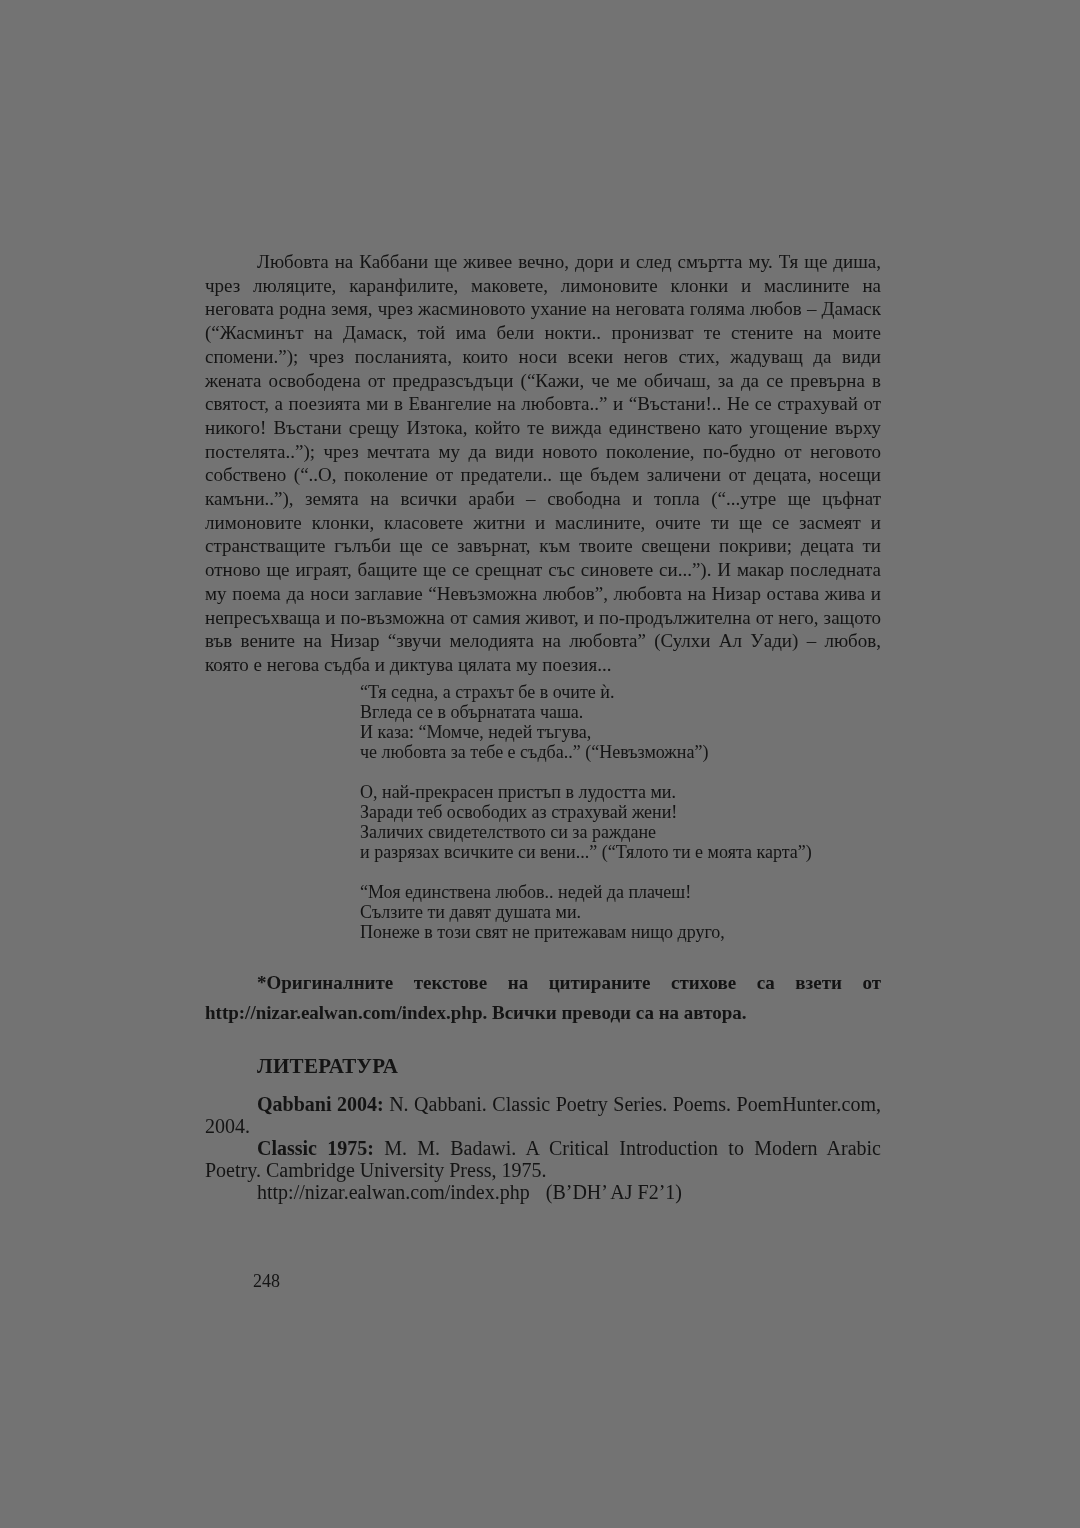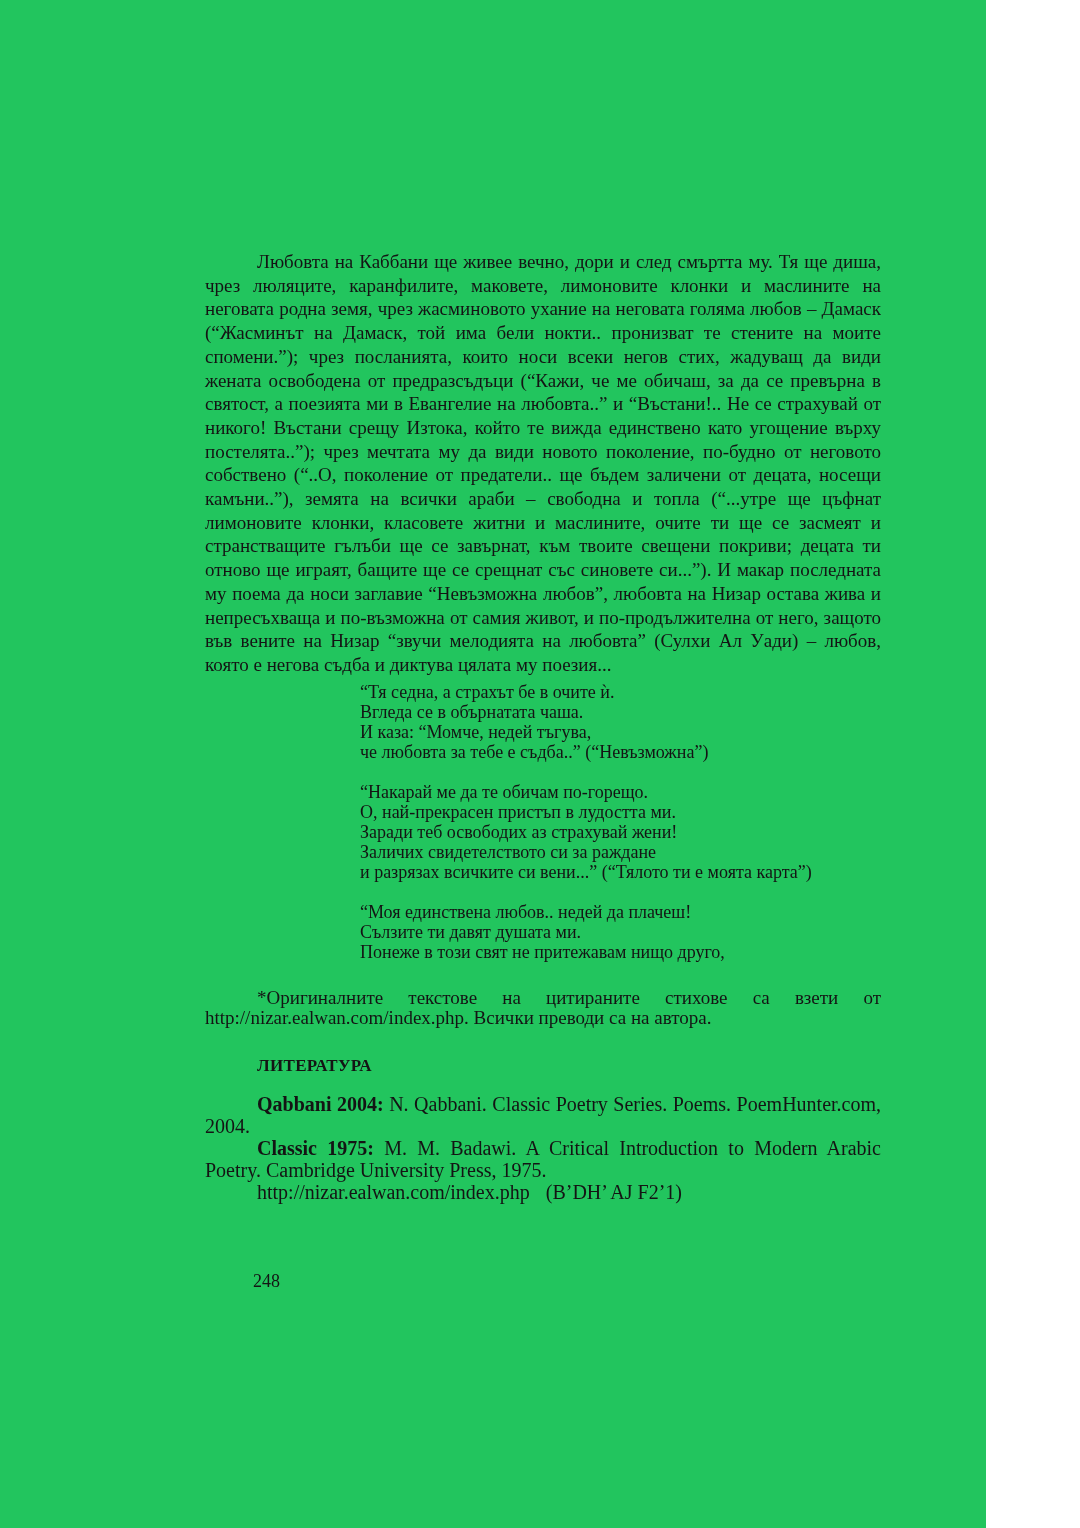--- a/index.html
+++ b/index.html
@@ -6,23 +6,23 @@
   html, body { margin: 0; padding: 0; }
   body {
     width: 1080px;
     height: 1528px;
     background: #ffffff;
     font-family: "Liberation Serif", serif;
     color: #141414;
   }
   .page {
     position: relative;
-    width: 986px;
+    width: 1080px;
     height: 1528px;
-    background: #22c55e;
+    background: #737373;
     overflow: hidden;
   }
   .content {
     position: absolute;
     left: 205px;
     top: 250px;
     width: 676px;
   }
   .body-par {
     margin: 0;
@@ -34,28 +34,29 @@
   .stanza {
     margin: 5px 0 0 155px;
     font-size: 18px;
     line-height: 20px;
   }
   .stanza + .stanza { margin-top: 20px; }
   .poem-line { white-space: nowrap; }
   .footnote {
     margin: 26px 0 0 0;
     font-size: 19px;
-    line-height: 20px;
+    line-height: 30px;
     text-align: justify;
     text-indent: 52px;
     overflow-wrap: anywhere;
+    font-weight: bold;
   }
   .lit-heading {
     margin: 27px 0 0 52px;
-    font-size: 17px;
+    font-size: 21px;
     line-height: 22px;
     font-weight: bold;
     letter-spacing: 0.3px;
   }
   .refs {
     margin-top: 16px;
     font-size: 20px;
     line-height: 22px;
   }
   .ref {
@@ -85,21 +86,20 @@
     <p class="body-par">Любовта на Каббани ще живее вечно, дори и след смъртта му. Тя ще диша, чрез люляците, каранфилите, маковете, лимоновите клонки и маслините на неговата родна земя, чрез жасминовото ухание на неговата голяма любов – Дамаск (“Жасминът на Дамаск, той има бели нокти.. пронизват те стените на моите спомени.”); чрез посланията, които носи всеки негов стих, жадуващ да види жената освободена от предразсъдъци (“Кажи, че ме обичаш, за да се превърна в святост, а поезията ми в Евангелие на любовта..” и “Въстани!.. Не се страхувай от никого! Въстани срещу Изтока, който те вижда единствено като угощение върху постелята..”); чрез мечтата му да види новото поколение, по-будно от неговото собствено (“..О, поколение от предатели.. ще бъдем заличени от децата, носещи камъни..”), земята на всички араби – свободна и топла (“...утре ще цъфнат лимоновите клонки, класовете житни и маслините, очите ти ще се засмеят и странстващите гълъби ще се завърнат, към твоите свещени покриви; децата ти отново ще играят, бащите ще се срещнат със синовете си...”). И макар последната му поема да носи заглавие “Невъзможна любов”, любовта на Низар остава жива и непресъхваща и по-възможна от самия живот, и по-продължителна от него, защото във вените на Низар “звучи мелодията на любовта” (Сулхи Ал Уади) – любов, която е негова съдба и диктува цялата му поезия...</p>
 
     <div class="stanza">
       <div class="poem-line">“Тя седна, а страхът бе в очите ѝ.</div>
       <div class="poem-line">Вгледа се в обърнатата чаша.</div>
       <div class="poem-line">И каза: “Момче, недей тъгува,</div>
       <div class="poem-line">че любовта за тебе е съдба..” (“Невъзможна”)</div>
     </div>
 
     <div class="stanza">
-      <div class="poem-line">“Накарай ме да те обичам по-горещо.</div>
       <div class="poem-line">О, най-прекрасен пристъп в лудостта ми.</div>
       <div class="poem-line">Заради теб освободих аз страхувай жени!</div>
       <div class="poem-line">Заличих свидетелството си за раждане</div>
       <div class="poem-line">и разрязах всичките си вени...” (“Тялото ти е моята карта”)</div>
     </div>
 
     <div class="stanza">
       <div class="poem-line">“Моя единствена любов.. недей да плачеш!</div>
       <div class="poem-line">Сълзите ти давят душата ми.</div>
       <div class="poem-line">Понеже в този свят не притежавам нищо друго,</div>

